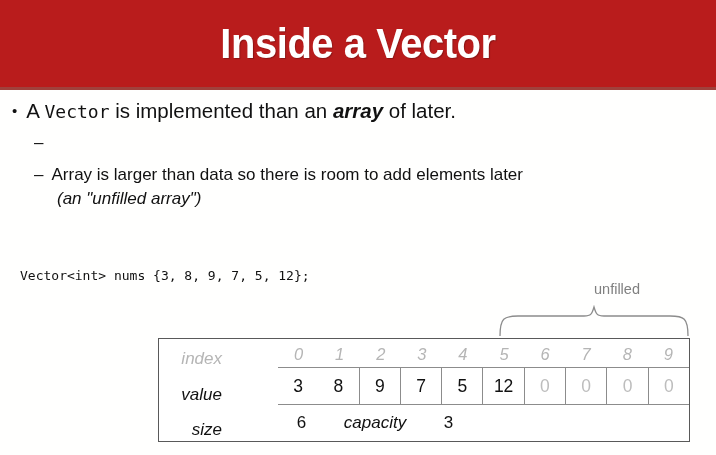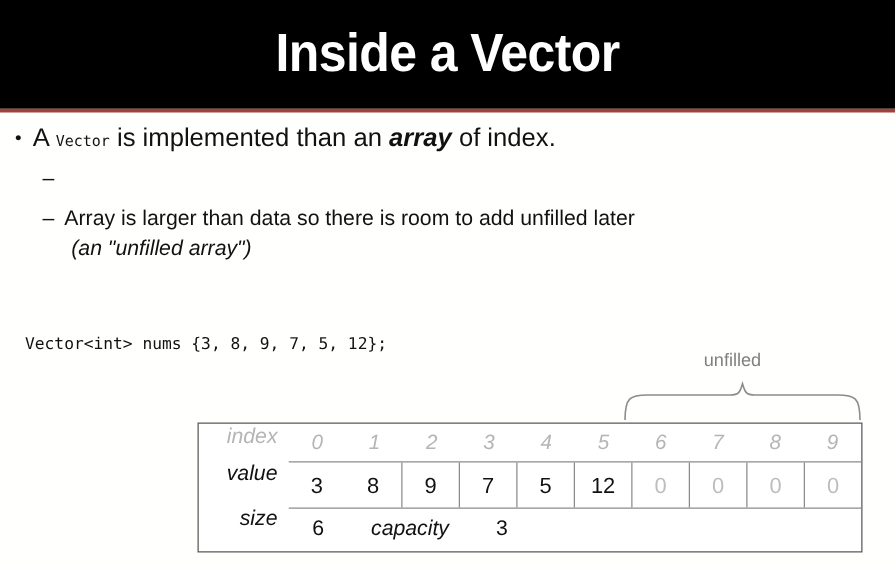--- a/index.html
+++ b/index.html
@@ -14,21 +14,21 @@
     overflow: hidden;
     position: relative;
   }
 
   
   #title-banner {
     position: absolute;
     left: 0; top: 0;
     width: 716px;
     height: 87px;
-    background: #000000;
+    background: #b91c1c;
     display: flex;
     align-items: center;
     justify-content: center;
   }
   #title-underline {
     position: absolute;
     left: 0; top: 87px;
     width: 716px;
     height: 3px;
     background: #A0413C;
@@ -64,21 +64,21 @@
     font-size: 15px;
     line-height: 1;
     margin-right: 9px;
     color: #111111;
     flex: 0 0 auto;
     position: relative;
     top: -2px;
   }
   .mono-inline {
     font-family: "DejaVu Sans Mono", "Liberation Mono", monospace;
-    font-size: 12px;
+    font-size: 18px;
   }
   .bold { font-weight: bold; font-style: italic; }
 
   .bullet-l2 {
     display: flex;
     align-items: baseline;
     margin: 0 0 3px 34px;
     font-size: 17px;
     color: #111111;
     line-height: 1.3;
@@ -103,21 +103,21 @@
     top: 268px;
     font-family: "DejaVu Sans Mono", "Liberation Mono", monospace;
     font-size: 13px;
     color: #111111;
     white-space: pre;
   }
 
   
   #unfilled-label {
     position: absolute;
-    left: 563px;
+    left: 594px;
     top: 281px;
     font-size: 14.5px;
     color: #808080;
     white-space: nowrap;
   }
   #unfilled-brace {
     position: absolute;
     left: 498px;
     top: 305px;
     width: 192px;
@@ -130,22 +130,23 @@
     left: 158px;
     top: 338px;
     width: 532px;
     height: 104px;
     border: 1.5px solid #595959;
     box-sizing: border-box;
     background: #FFFFFF;
   }
   .tbl-row {
     display: flex;
-    align-items: flex-start;
-    box-sizing: border-box;
+    align-items: flex-end;
+    box-sizing: border-box;
+    gap: 47px;
   }
   #row-index { height: 30px; }
   #row-value { height: 36px; }
   #row-size  { height: 35px; }
 
   .row-label {
     flex: 0 0 72px;
     text-align: right;
     padding-right: 9px;
     font-style: italic;
@@ -220,30 +221,30 @@
 
 <div id="title-banner">
   <div id="title-text">Inside a Vector</div>
 </div>
 <div id="title-underline"></div>
 
 <div id="content">
 
   <div class="bullet-l1">
     <span class="bullet-dot">•</span>
-    <span><span>A </span><span class="mono-inline">Vector</span><span> is implemented than an </span><span class="bold">array</span><span> of index.</span></span>
+    <span><span>A </span><span class="mono-inline">Vector</span><span> is implemented than an </span><span class="bold">array</span><span> of later.</span></span>
   </div>
 
   <div class="bullet-l2" style="margin-top:8px;">
     <span class="bullet-dash">–</span>
   </div>
 
   <div class="bullet-l2" style="margin-top:10px;">
     <span class="bullet-dash">–</span>
-    <span>Array is larger than data so there is room to add unfilled later</span>
+    <span>Array is larger than data so there is room to add elements later</span>
   </div>
 
   <div class="sub-italic">(an "unfilled array")</div>
 </div>
 
 <div id="code-line">Vector&lt;int&gt; nums {3, 8, 9, 7, 5, 12};</div>
 
 <div id="unfilled-label">unfilled</div>
 <svg id="unfilled-brace" viewBox="0 0 192 32" preserveAspectRatio="none">
   <path d="M2 31 C2 13, 6 11, 20 11 L86 11 C93 11, 94 9, 96 2 C98 9, 99 11, 106 11 L172 11 C186 11, 190 13, 190 31" fill="none" stroke="#8C8C8C" stroke-width="1.3"></path>

